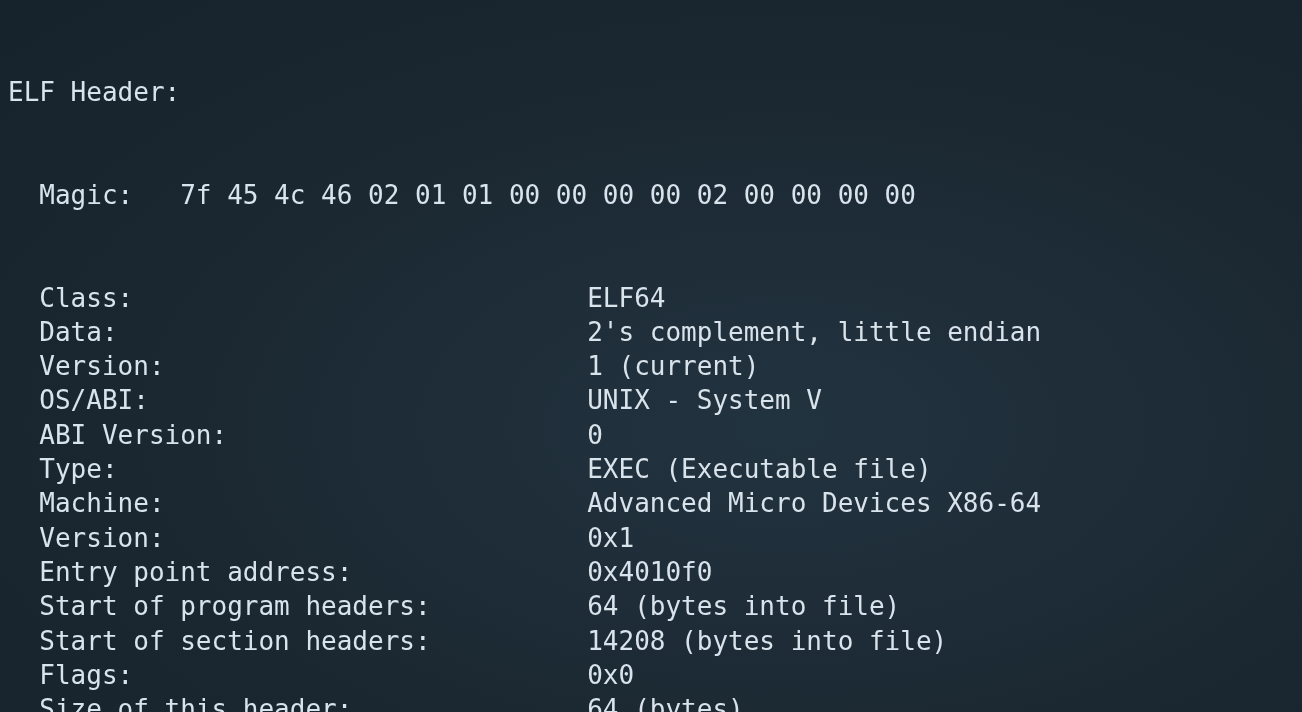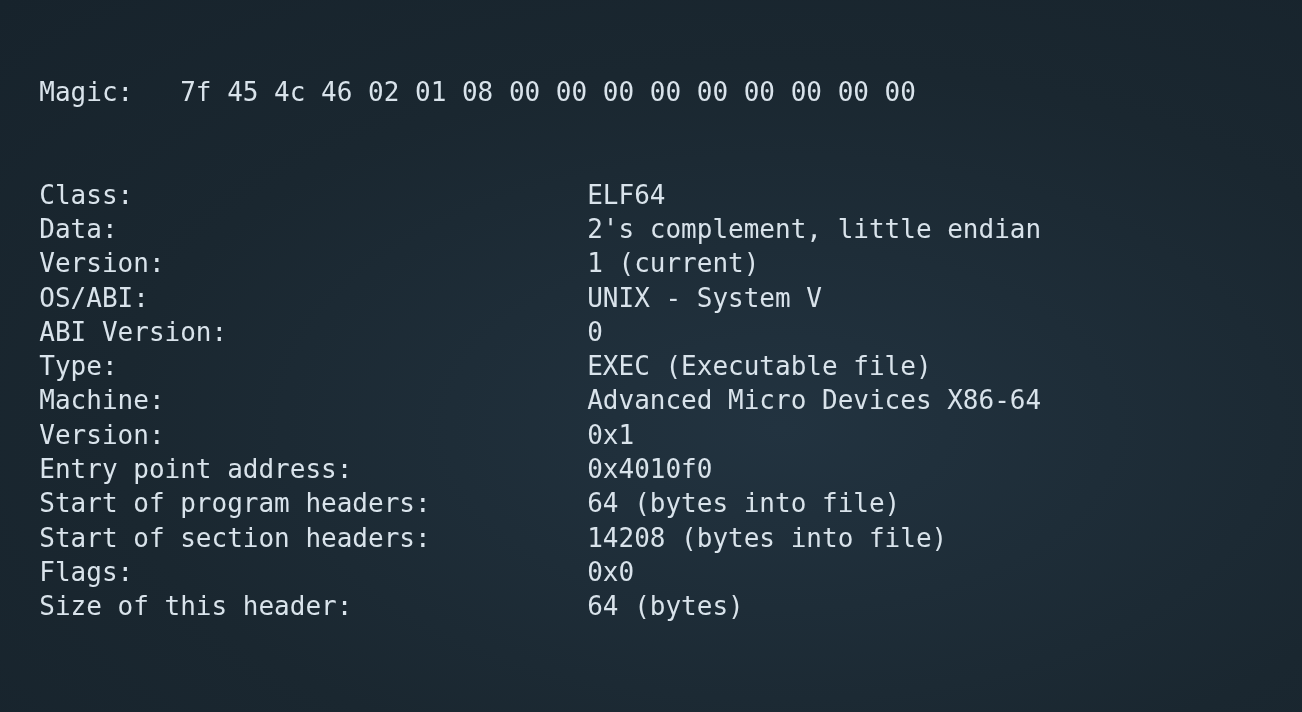--- a/index.html
+++ b/index.html
@@ -20,15 +20,16 @@
     white-space: pre;
   }
   .row {
     white-space: pre;
   }
 </style>
 </head>
 <body>
 
 <div class="terminal">
-  <div class="row"><span>  Magic:   7f 45 4c 46 02 01 08 00 00 00 00 00 00 00 00 00</span></div>
+  <div class="row">ELF Header:</div>
+  <div class="row"><span>  Magic:   7f 45 4c 46 02 01 01 00 00 00 00 02 00 00 00 00</span></div>
   <div id="rows"><div class="row"><span>  Class:                             </span><span>ELF64</span></div><div class="row"><span>  Data:                              </span><span>2's complement, little endian</span></div><div class="row"><span>  Version:                           </span><span>1 (current)</span></div><div class="row"><span>  OS/ABI:                            </span><span>UNIX - System V</span></div><div class="row"><span>  ABI Version:                       </span><span>0</span></div><div class="row"><span>  Type:                              </span><span>EXEC (Executable file)</span></div><div class="row"><span>  Machine:                           </span><span>Advanced Micro Devices X86-64</span></div><div class="row"><span>  Version:                           </span><span>0x1</span></div><div class="row"><span>  Entry point address:               </span><span>0x4010f0</span></div><div class="row"><span>  Start of program headers:          </span><span>64 (bytes into file)</span></div><div class="row"><span>  Start of section headers:          </span><span>14208 (bytes into file)</span></div><div class="row"><span>  Flags:                             </span><span>0x0</span></div><div class="row"><span>  Size of this header:               </span><span>64 (bytes)</span></div></div>
 </div>
 
 </body></html>

